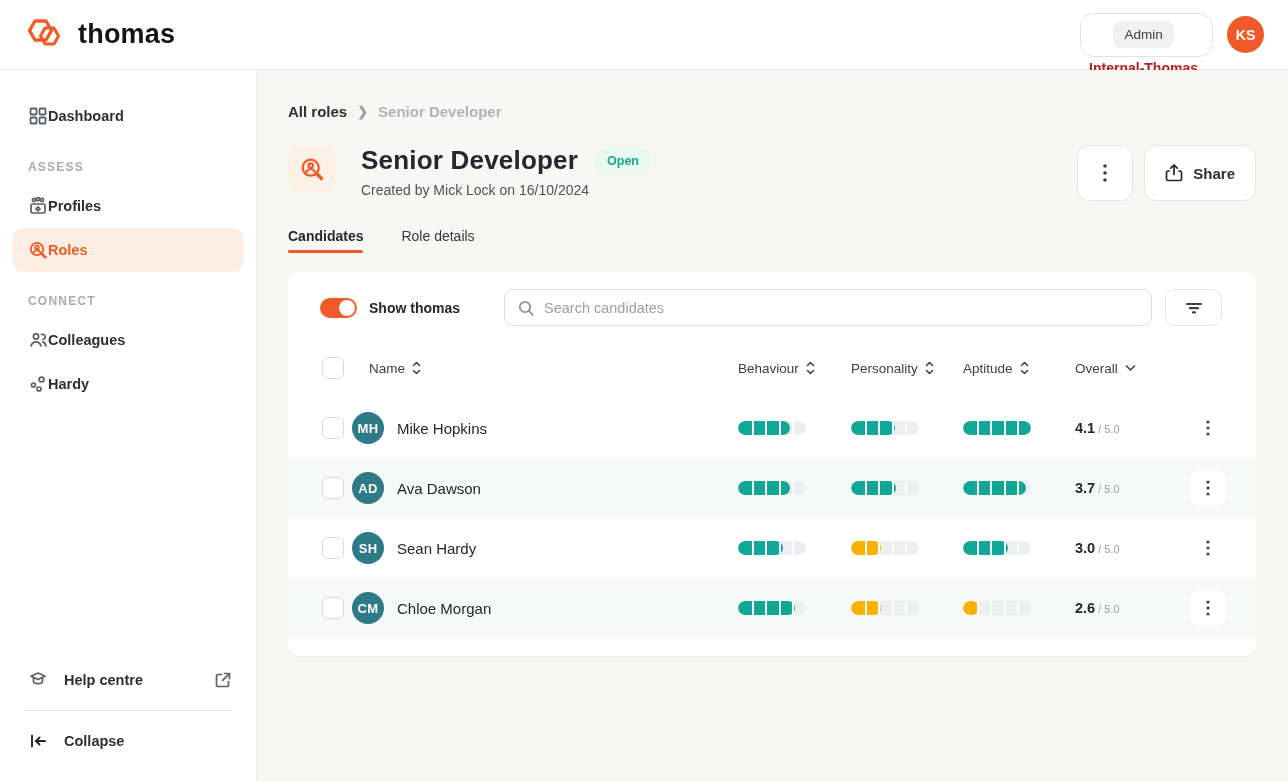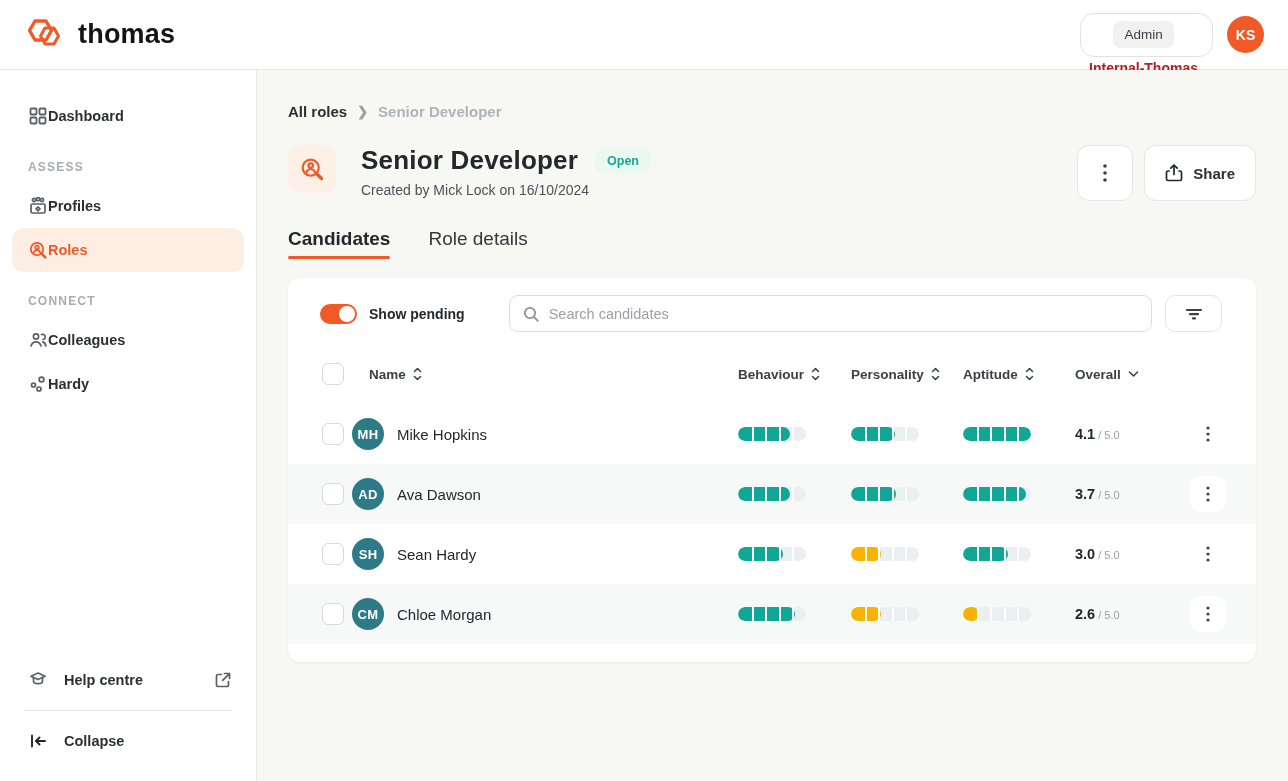--- a/index.html
+++ b/index.html
@@ -42,38 +42,38 @@
   .title-row { display:flex; align-items:center; gap:17px; }
   .page-title { font-size:26px; font-weight:800; color:#23282c; letter-spacing:.2px; }
   .status-badge { background:#E9F9F1; color:#16A98E; font-size:12.5px; font-weight:700; padding:5px 12px; border-radius:8px; }
   .subtitle { margin-top:6px; font-size:14px; color:#4b5258; }
   .header-actions { margin-left:auto; display:flex; gap:11px; }
   .btn { background:#fff; border:1px solid #e5e5e3; border-radius:12px; height:56px; display:flex; align-items:center; justify-content:center; cursor:pointer; }
   .btn-kebab { width:56px; }
   .btn-share { padding:0 20px; gap:10px; font-size:15px; font-weight:700; color:#2b3034; }
 
   .tabs { margin-top:27px; display:flex; gap:38px; }
-  .tab { font-size:19px; padding-bottom:9px; cursor:pointer; color:#33383d; position:relative; }
+  .tab { font-size:14px; padding-bottom:9px; cursor:pointer; color:#33383d; position:relative; }
   .tab.active { font-weight:700; color:#23282c; }
   .tab.active::after { content:""; position:absolute; left:0; right:0; bottom:0; height:3px; border-radius:2px; background:#F05A28; }
 
   
   .card { margin-top:19px; background:#fff; border-radius:12px; box-shadow:0 1px 3px rgba(20,20,20,.06); padding:17px 0 18px 0; }
   .toolbar { display:flex; align-items:center; padding:0 34px 0 32px; }
   .toggle { width:37px; height:20px; border-radius:10px; background:#F05A28; position:relative; cursor:pointer; flex:0 0 auto; }
   .toggle-knob { position:absolute; top:2px; left:19px; width:16px; height:16px; border-radius:50%; background:#fff; }
   .toggle-label { margin-left:12px; font-size:14px; font-weight:700; color:#23282c; white-space:nowrap; }
   .search-box { margin-left:44px; flex:1; height:37px; border:1px solid #dcdcda; border-radius:9px; background:#fff; display:flex; align-items:center; padding:0 12px; gap:9px; }
   .search-box input { border:none; outline:none; flex:1; font-size:14.5px; font-family:"Liberation Sans",sans-serif; color:#2b3034; background:transparent; }
   .search-box input::placeholder { color:#9aa0a6; }
   .btn-filter { margin-left:13px; width:57px; height:37px; border-radius:10px; flex:0 0 auto; }
 
   .tgrid { display:grid; grid-template-columns:30px 386px 113px 112px 112px 115px 1fr; align-items:center; padding:0 16px 0 34px; }
   .thead { height:44px; margin-top:20px; margin-bottom:8px; }
-  .th { display:flex; align-items:center; gap:7px; font-size:13.5px; font-weight:700; color:#3c4146; cursor:pointer; }
+  .th { display:flex; align-items:center; gap:7px; font-size:13.5px; font-weight:400; color:#3c4146; cursor:pointer; }
   .th-name { padding-left:17px; }
   .checkbox { width:22px; height:22px; border:1px solid #d9d9d7; border-radius:6px; background:#fff; cursor:pointer; }
   .trow { height:60px; }
   .trow.striped { background:#f7f8f8; }
   .name-cell { display:flex; align-items:center; gap:13px; cursor:pointer; }
   .row-avatar { width:32px; height:32px; border-radius:50%; background:#2F7A87; color:#fff; font-size:13px; font-weight:700; display:flex; align-items:center; justify-content:center; letter-spacing:.3px; }
   .cand-name { font-size:15px; color:#23282c; }
   .bar { width:68px; height:14px; border-radius:7px; background:#ECEFEF; position:relative; overflow:hidden; }
   .bar .fill { position:absolute; top:0; bottom:0; left:0; width:var(--fill,0%); background:var(--bar-color,#11A797); border-radius:7px; }
   .bar .gap { position:absolute; top:0; bottom:0; width:2px; background:#fff; }
@@ -236,21 +236,21 @@
     <div class="tabs">
       <div class="tab active">Candidates</div>
       <div class="tab">Role details</div>
     </div>
 
     <section class="card">
       <div class="toolbar">
         <div class="toggle">
             <div class="toggle-knob"></div>
           </div>
-        <span class="toggle-label">Show pending</span>
+        <span class="toggle-label">Show thomas</span>
         <div class="search-box">
           <svg width="18" height="18" viewBox="0 0 18 18" fill="none" stroke="#8d9398" stroke-width="1.8" stroke-linecap="round">
             <circle cx="8" cy="8" r="5.2"></circle>
               <line x1="12.2" y1="12.2" x2="15.8" y2="15.8"></line>
           </svg>
           <input type="text" placeholder="Search candidates" style="">
         </div>
         <div class="btn btn-filter">
           <svg width="18" height="14" viewBox="0 0 18 14" stroke="#3c4146" stroke-width="2.2" stroke-linecap="round">
             <line x1="2" y1="3" x2="16" y2="3"></line>

